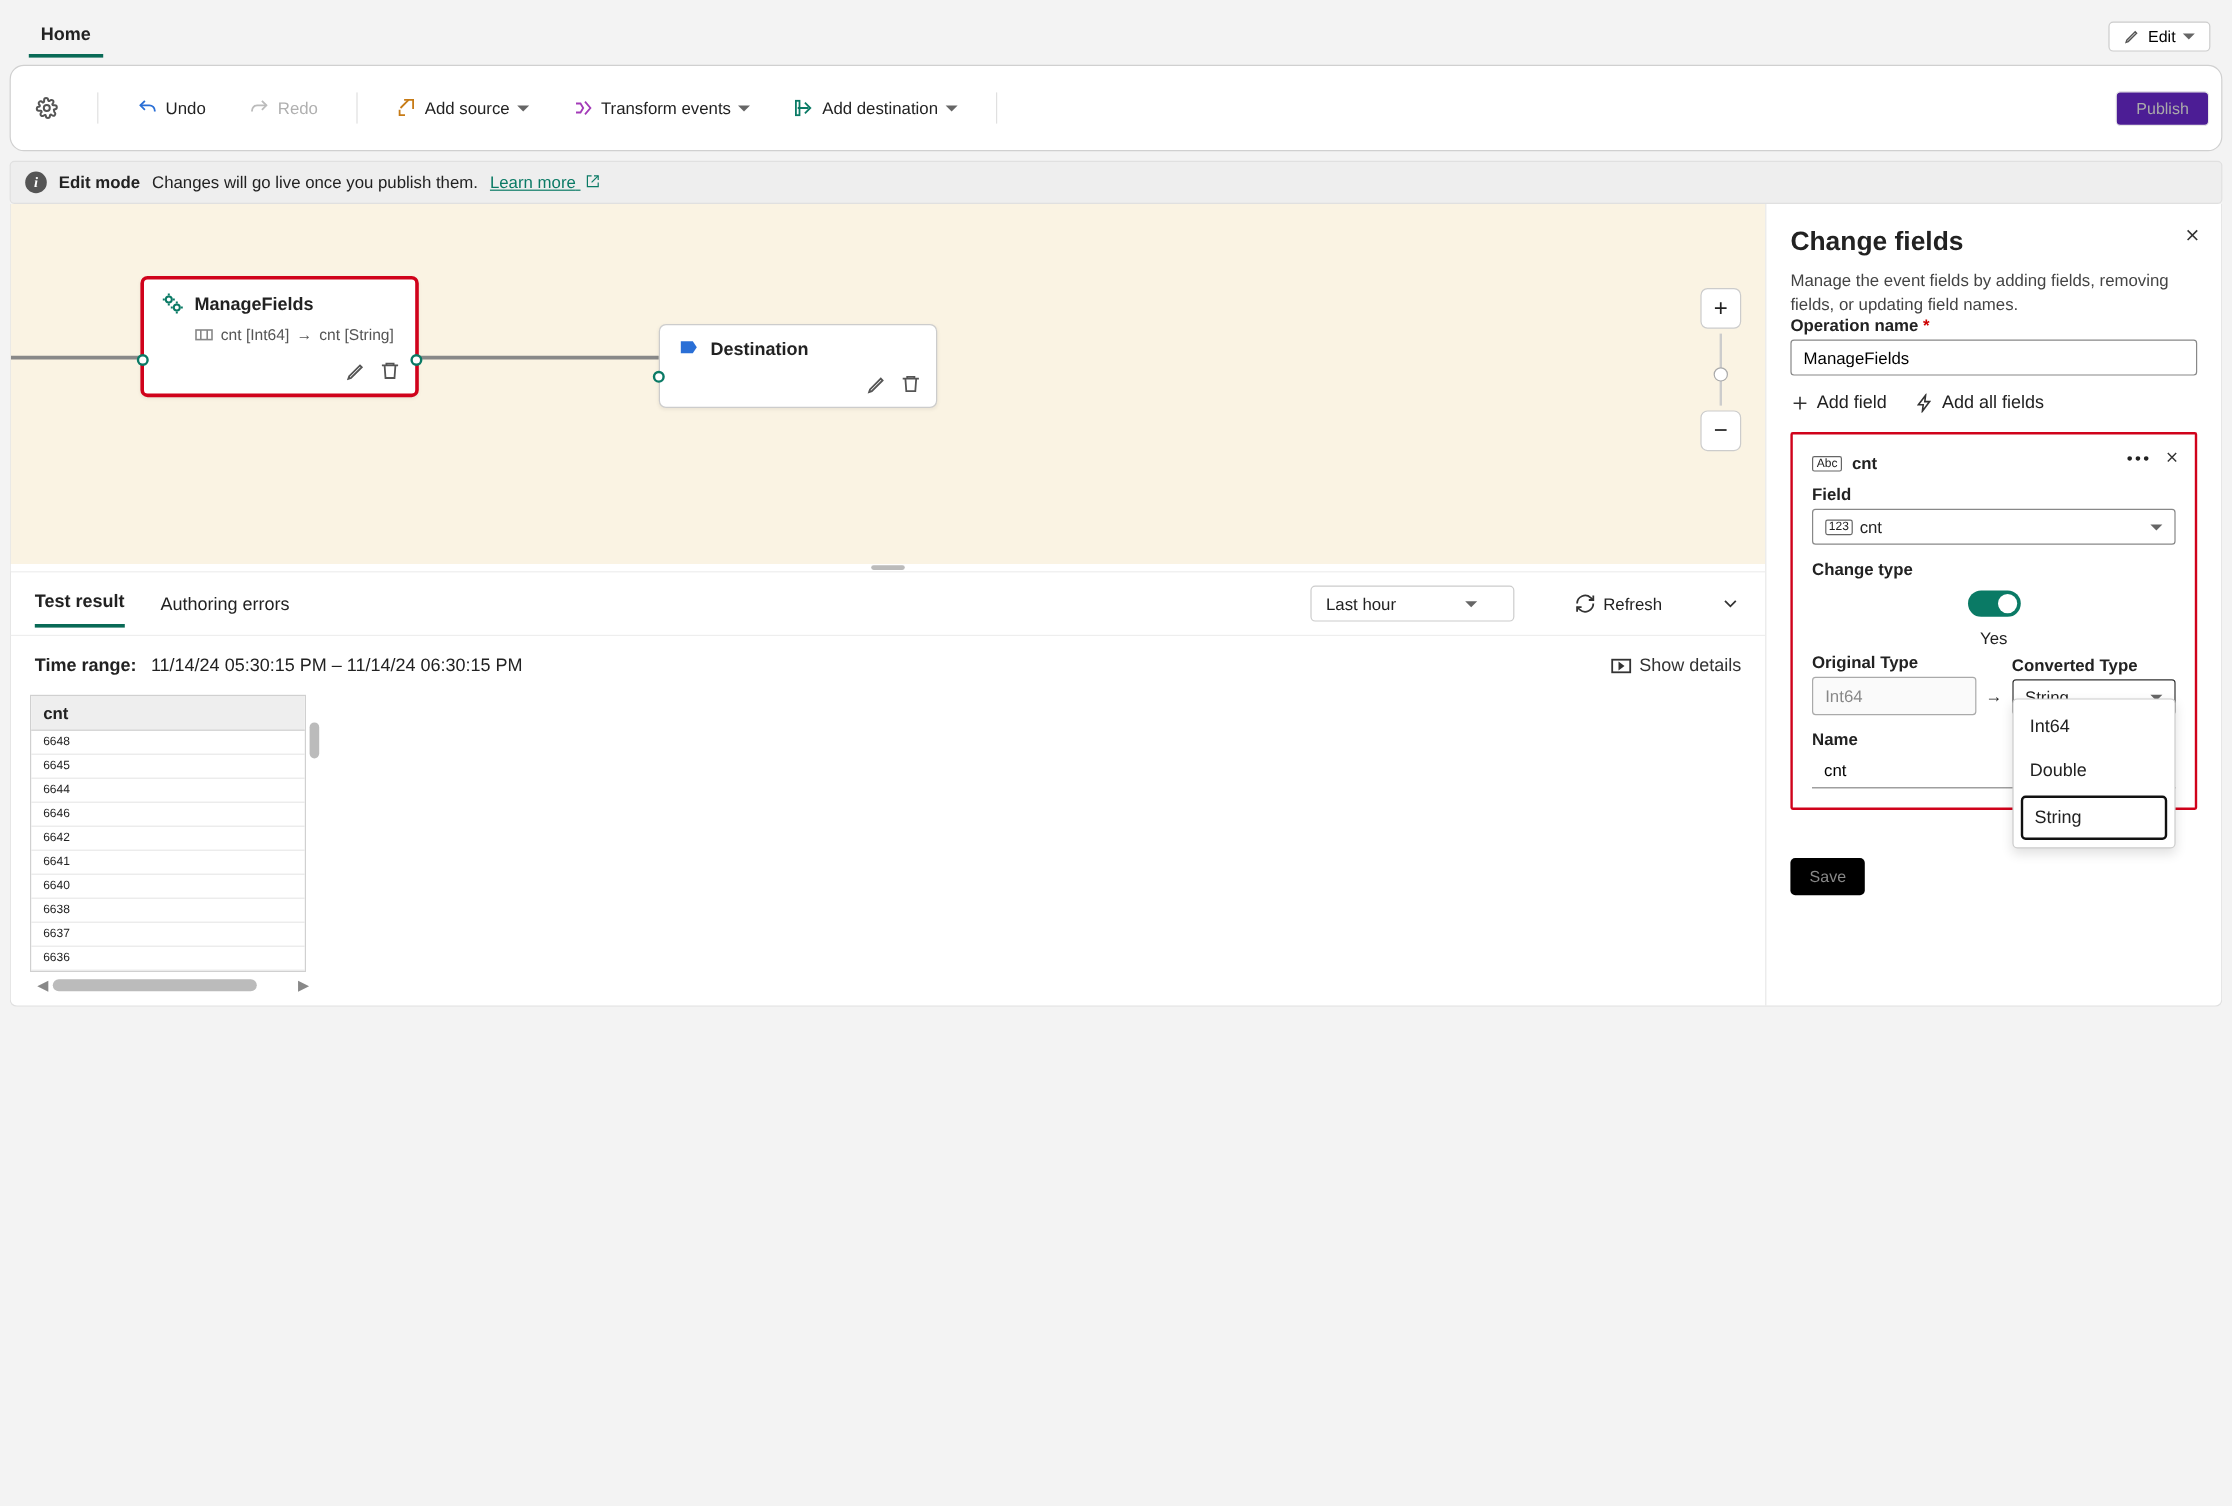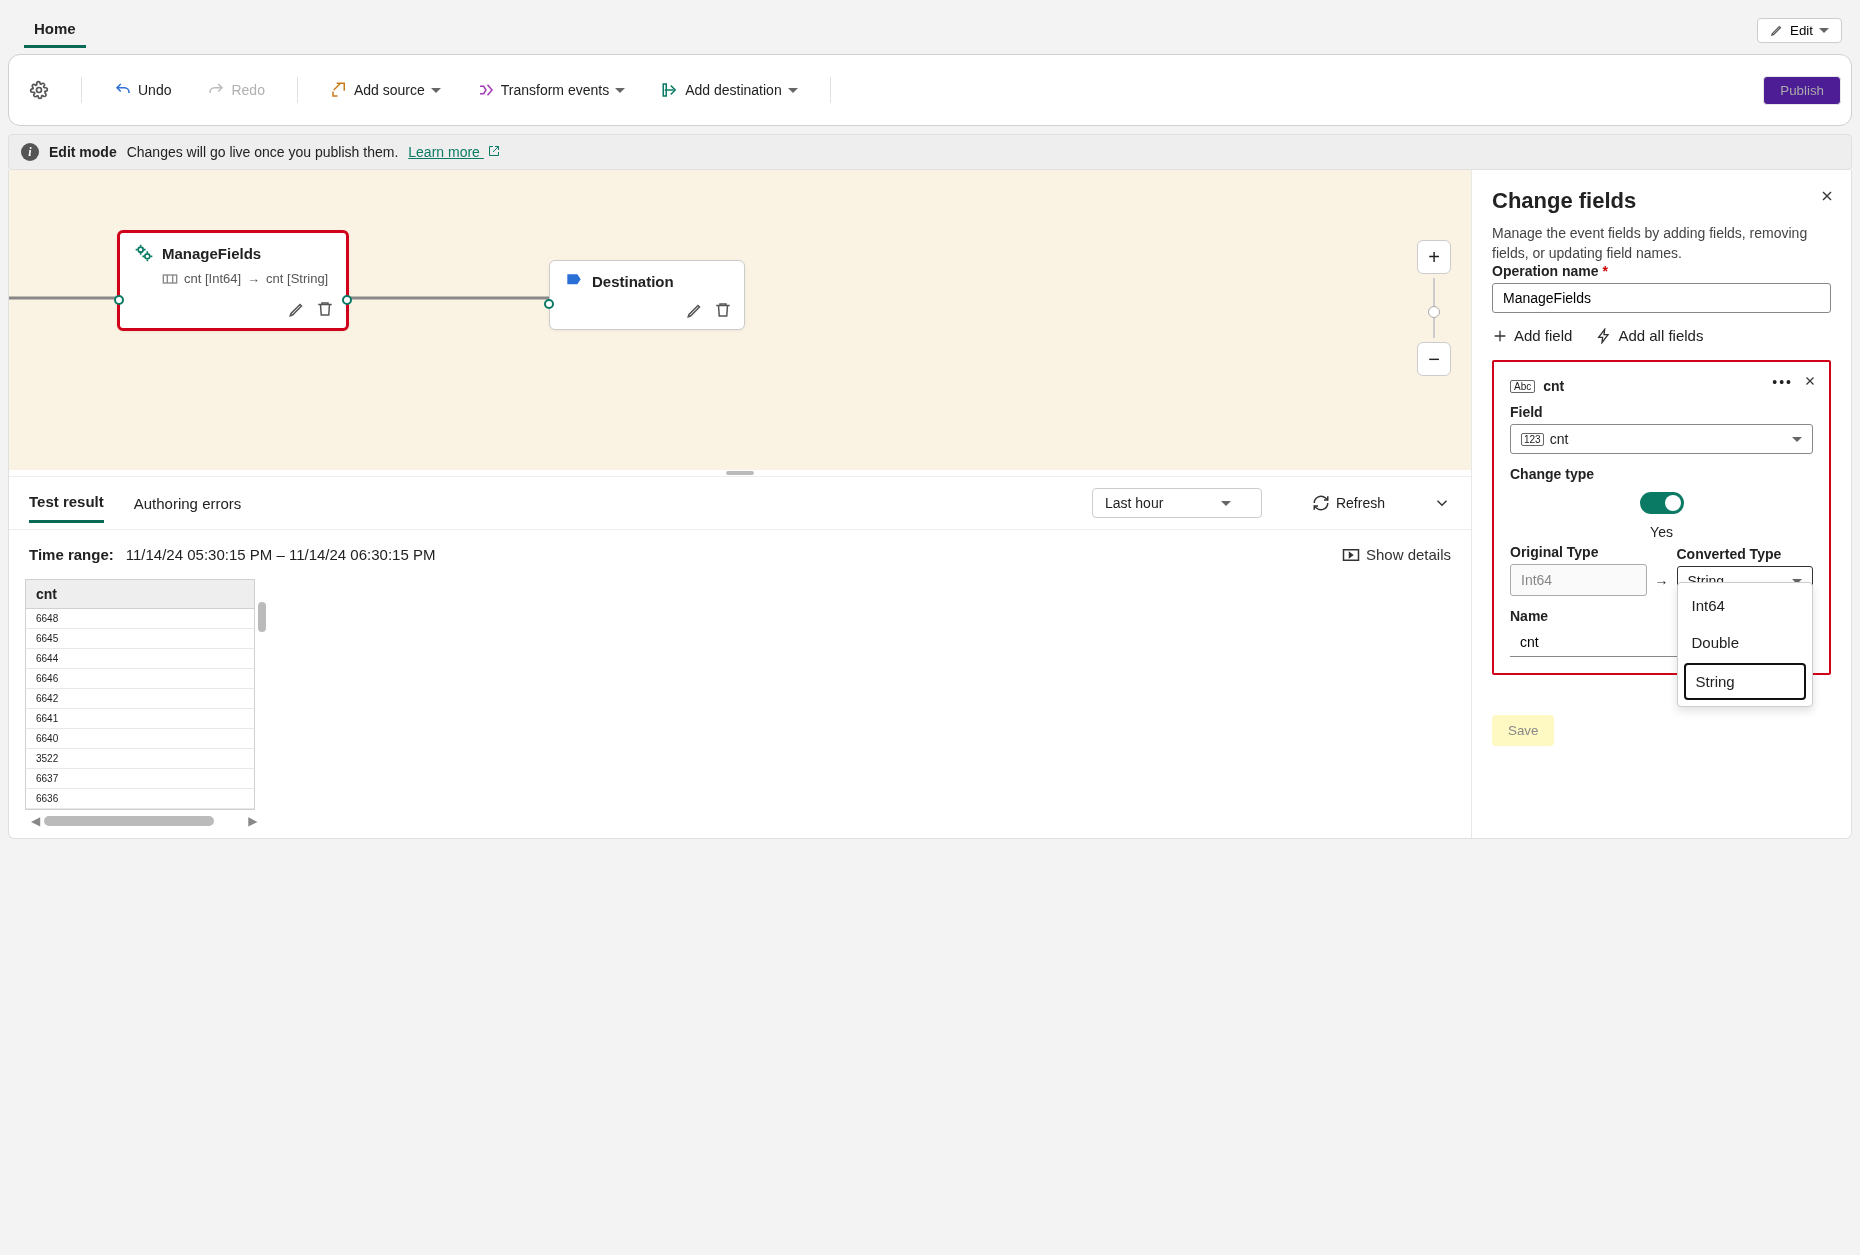--- a/index.html
+++ b/index.html
@@ -101,21 +101,21 @@
 .toggle { width:44px; height:22px; border-radius:11px; background:#0a7a65; position:relative; cursor:pointer; }
 .toggle .knob { position:absolute; width:16px; height:16px; border-radius:50%; background:#fff; top:3px; right:3px; }
 .type-row { display:flex; align-items:flex-end; gap:8px; }
 .type-col { flex:1; position:relative; }
 .name-input { margin-top:12px; }
 .arrow-between { padding-bottom:8px; }
 .dropdown { position:absolute; top:36px; left:0; right:0; background:#fff; border:1px solid #ccc; border-radius:4px; box-shadow:0 4px 10px rgba(0,0,0,0.12); padding:4px 0; z-index:10; }
 .dropdown .opt { padding:10px 14px; cursor:pointer; font-size:15px; }
 .dropdown .opt.selected { border:2px solid #111; border-radius:4px; margin:2px 6px; padding:8px 10px; }
 .savebar { margin-top:40px; }
-.savebtn { background:#fef9c3; border:none; color:#888; padding:8px 16px; border-radius:4px; }
+.savebtn { background:#000000; border:none; color:#888; padding:8px 16px; border-radius:4px; }
 .readonly { border:1px solid #aaa; background:#fafafa; color:#888; padding:6px 10px; border-radius:3px; height:32px; display:flex; align-items:center; }
 </style>
 </head>
 <body>
 
 <div class="app">
 
   <div class="top-tabs">
     <div class="tab">Home</div>
     <button class="edit-btn">
@@ -253,21 +253,21 @@
             <span class="ico">
                 <svg width="18" height="18" viewBox="0 0 24 24" fill="none" stroke="#555" stroke-width="2">
                   <path d="M3 6h18"></path>
                   <path d="M8 6V4h8v2"></path>
                   <path d="M6 6l1 14h10l1-14"></path>
                 </svg>
               </span>
           </div>
         </div>
 
-        <div class="node dest" style="left:540px; top:90px; width:196px;">
+        <div class="node dest" style="left:540px; top:100px; width:232px;">
            <div class="pin left-pin"></div>
            <div class="hdr">
              <span class="ico">
                <svg width="20" height="20" viewBox="0 0 24 24" fill="#2a6fd6">
                   <path d="M4 4h12l4 6-4 6H4z"></path>
                 </svg>
              </span>
              <span class="hdr-title">Destination</span>
            </div>
            <div class="ftr">
@@ -345,21 +345,21 @@
           <div class="vthumb"></div>
           <div class="th">cnt</div>
           <div id="tbody">
               <div class="tr">6648</div>
               <div class="tr">6645</div>
               <div class="tr">6644</div>
               <div class="tr">6646</div>
               <div class="tr">6642</div>
               <div class="tr">6641</div>
               <div class="tr">6640</div>
-              <div class="tr">3522</div>
+              <div class="tr">6638</div>
               <div class="tr">6637</div>
               <div class="tr">6636</div>
             </div>
         </div>
         <div class="tbl-scroll">
            <span class="harrow">◀</span>
            <div class="hbar"></div>
            <span class="harrow" style="margin-left:30px">▶</span>
         </div>
       </div>

